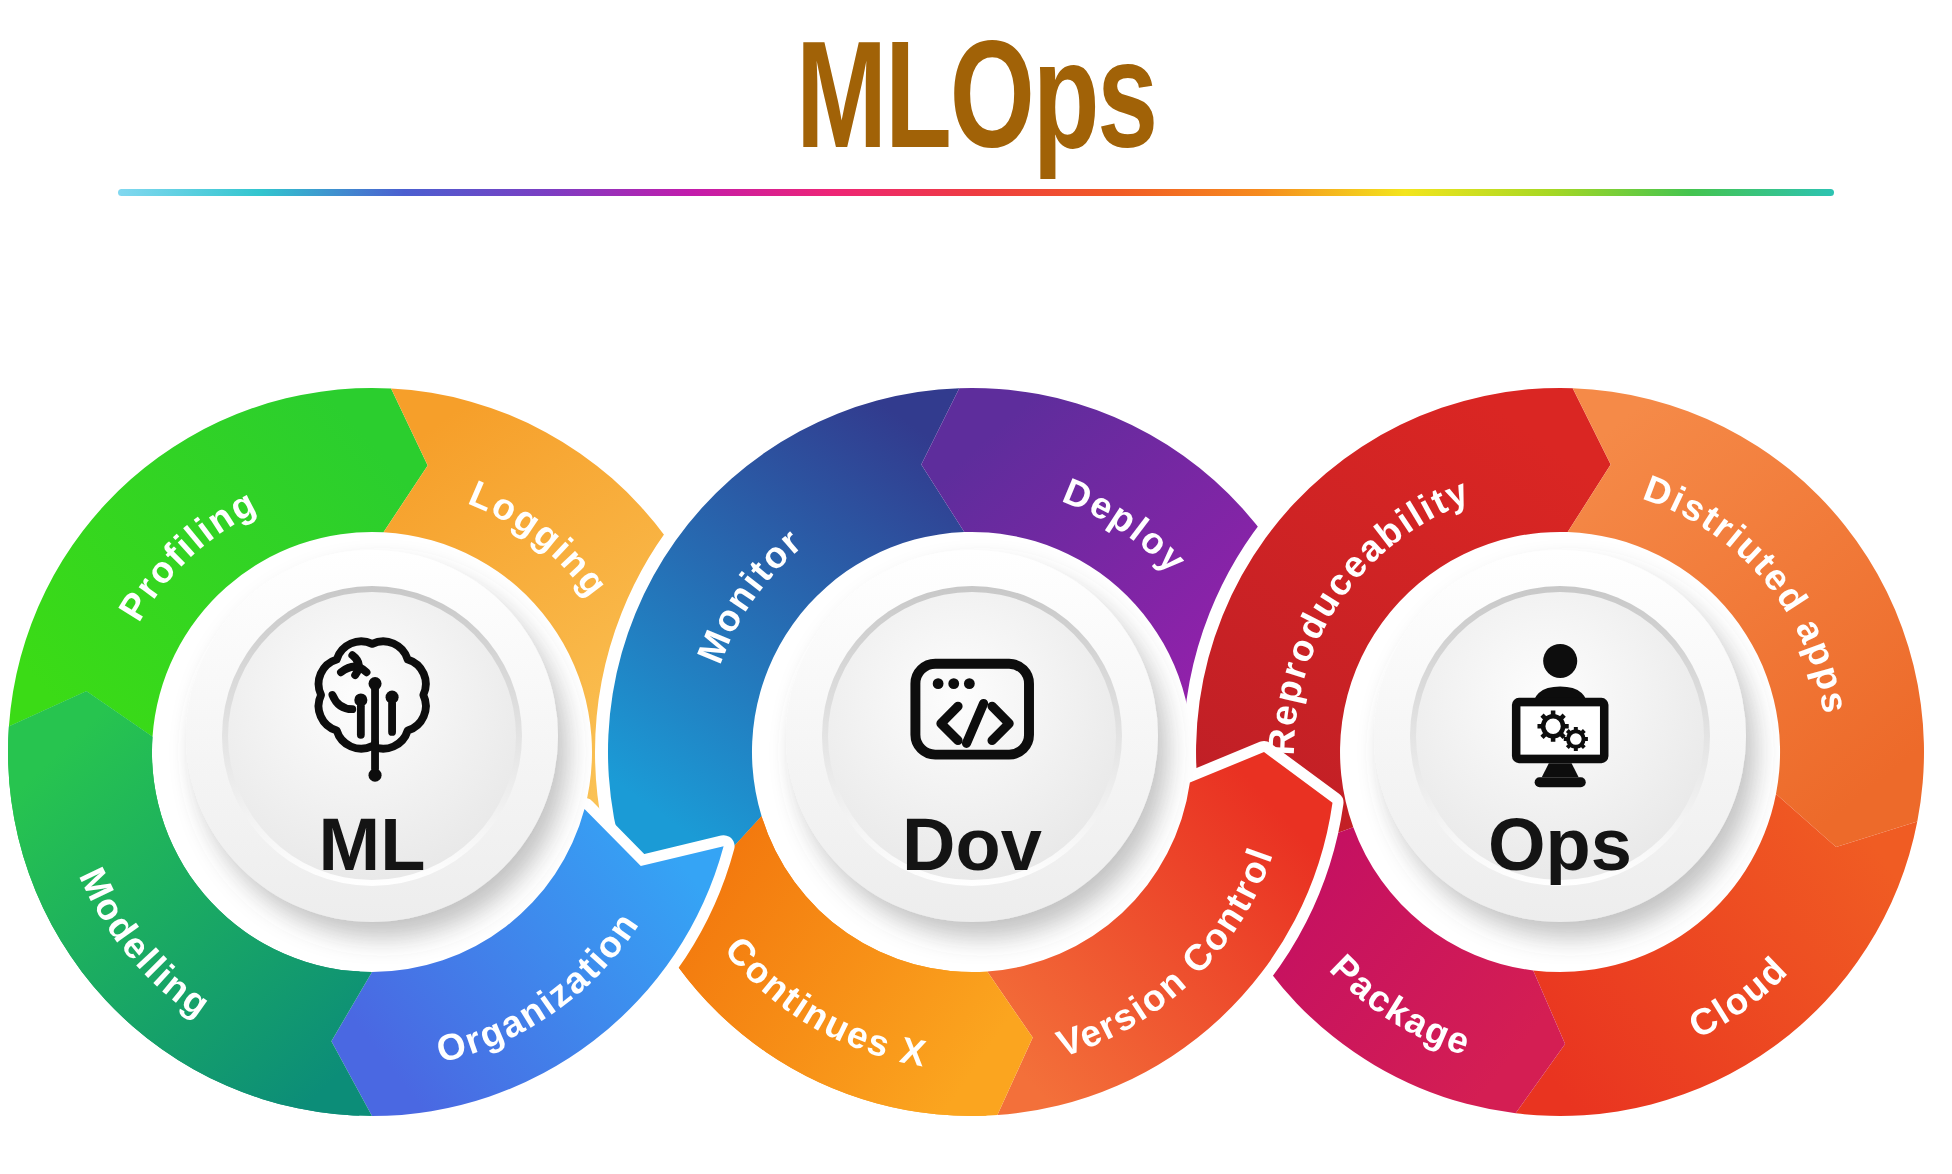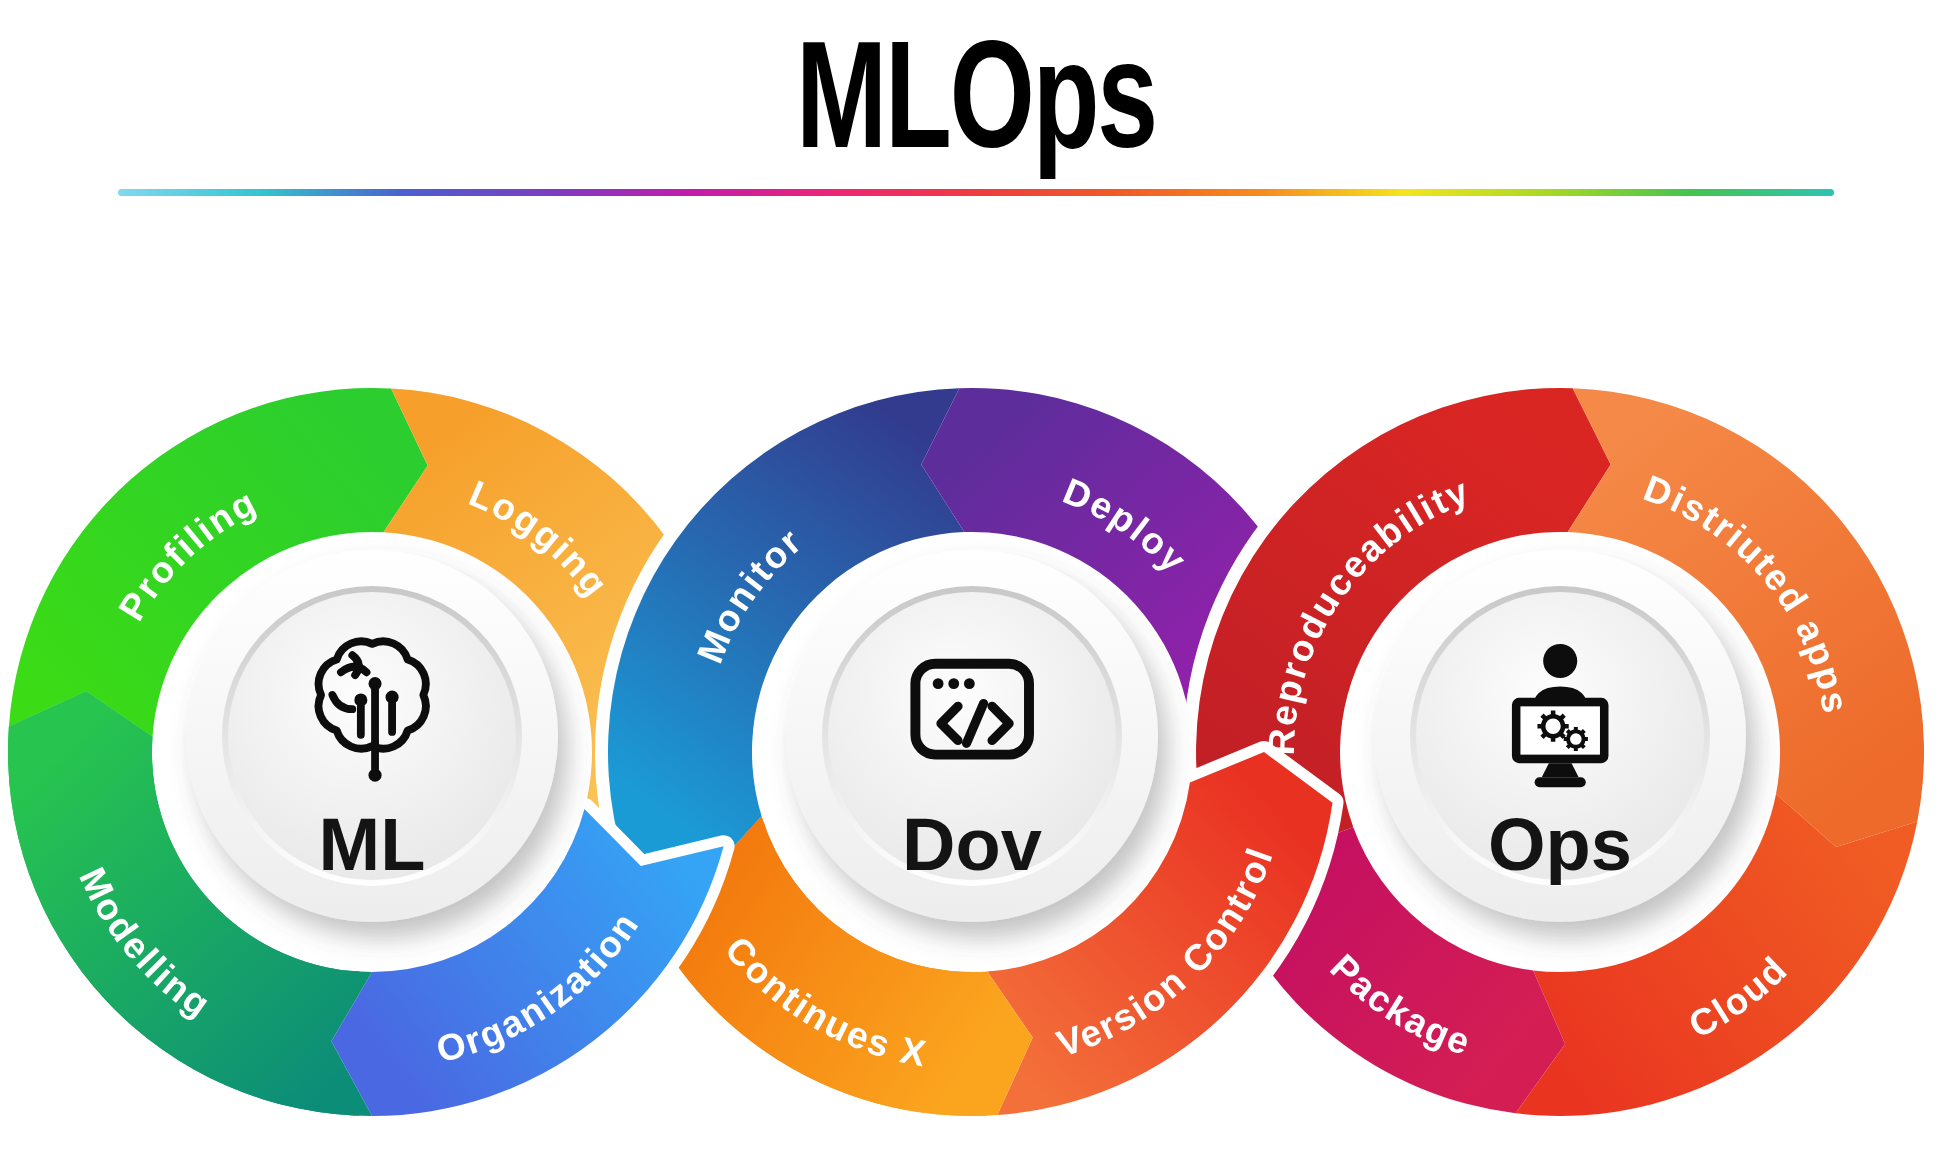--- a/index.html
+++ b/index.html
@@ -1,19 +1,19 @@
 <!DOCTYPE html>
 <html><head>
 <meta charset="utf-8">
 <style>
   html,body{margin:0;padding:0;background:#ffffff;}
   .stage{position:relative;width:1952px;height:1174px;background:#fff;overflow:hidden;
          font-family:"Liberation Sans","DejaVu Sans",sans-serif;}
   .title{position:absolute;top:18px;left:0;width:100%;text-align:center;
-         font-size:152px;font-weight:bold;color:#000000;line-height:1;
+         font-size:152px;font-weight:bold;color:#a16207;line-height:1;
          letter-spacing:-3px;z-index:3;}
   .title span{display:inline-block;transform:scaleX(.72);transform-origin:center;}
   .divider{position:absolute;top:189px;left:118px;width:1716px;height:7px;
            border-radius:4px;z-index:2;}
   #diagram{position:absolute;top:0;left:0;width:1952px;height:1174px;z-index:1;}
   svg text{font-family:"Liberation Sans","DejaVu Sans",sans-serif;}
 </style>
 </head>
 <body>
 

